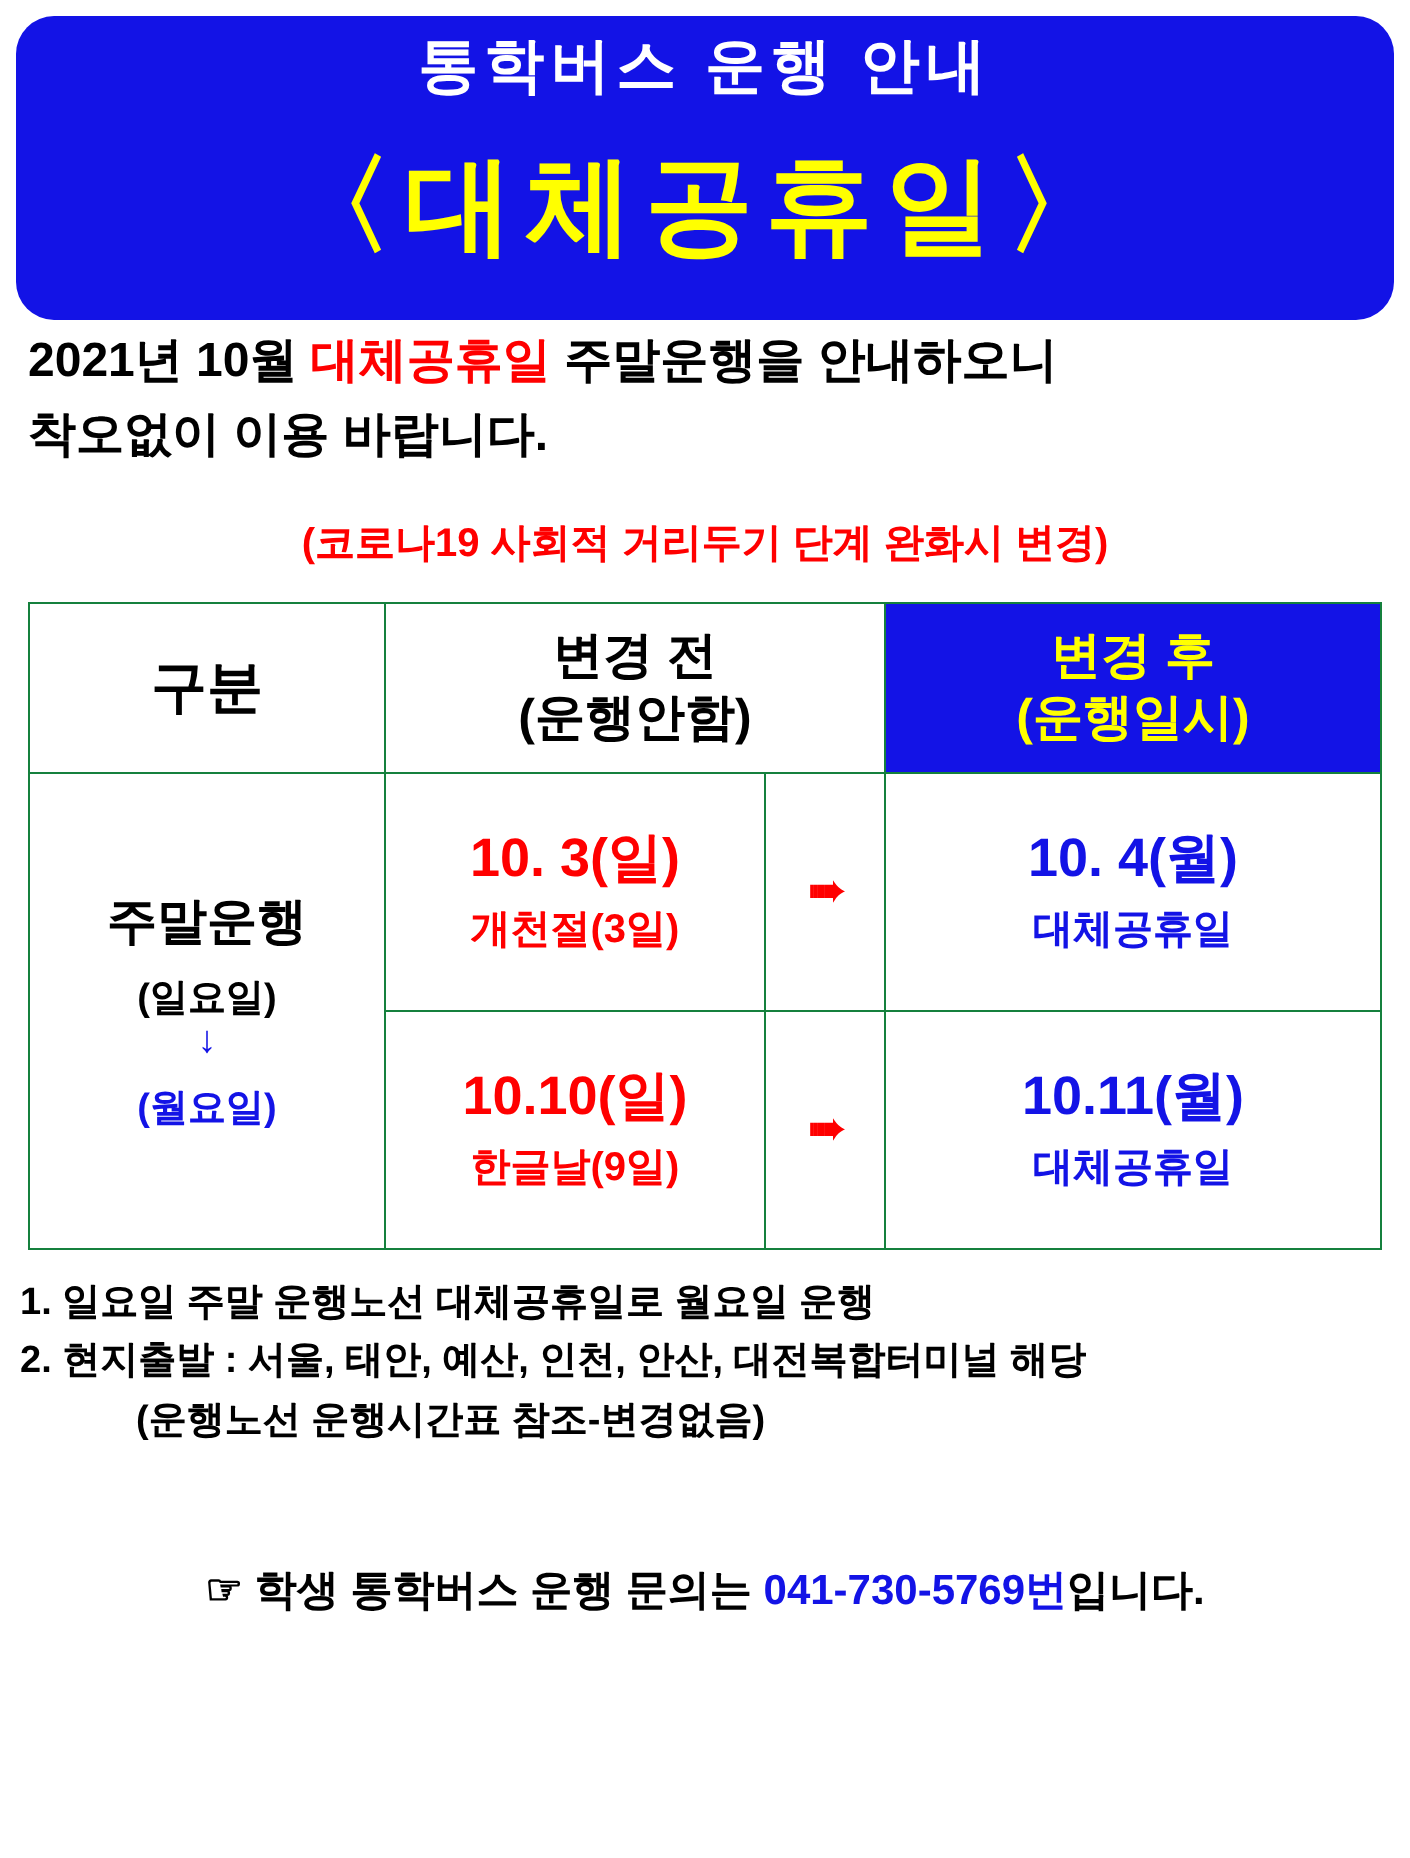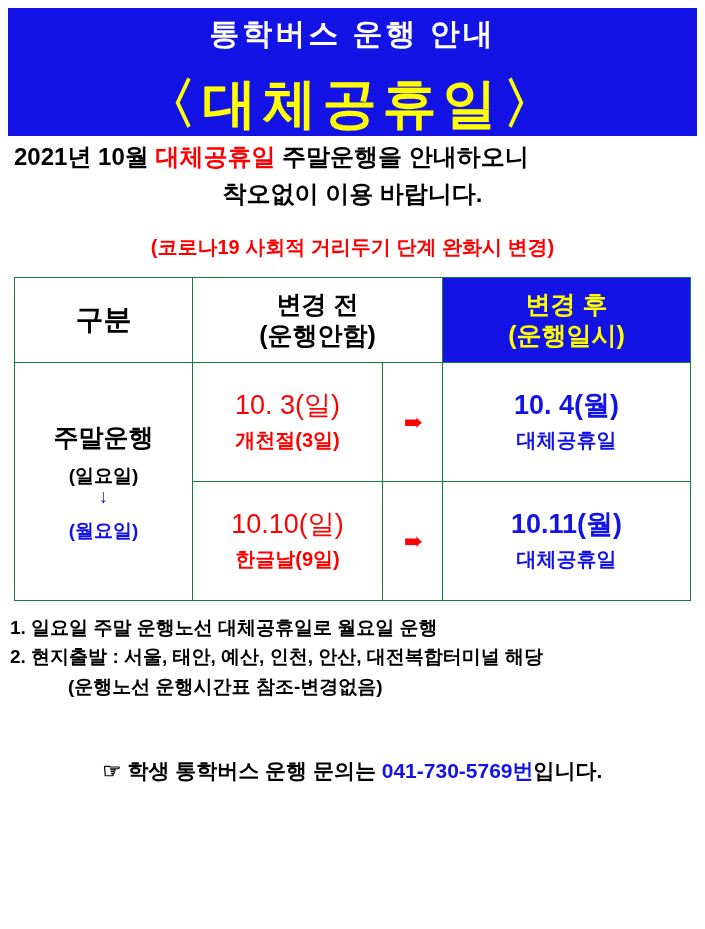--- a/index.html
+++ b/index.html
@@ -19,21 +19,22 @@
     width: 705px;
     height: 929px;
     box-sizing: border-box;
   }
 
   
   .banner {
     margin: 8px 8px 0 8px;
     background: #1313e6;
     text-align: center;
-    padding: 8px 0 2px 0;
+    padding: 8px 0 26px 0;
+    border-radius: 19px;
   }
   .banner-line1 {
     color: #ffffff;
     font-size: 30px;
     font-weight: bold;
     letter-spacing: 3px;
     line-height: 1.2;
   }
   .banner-line2 {
     color: #ffff00;
@@ -49,21 +50,20 @@
     margin: 4px 14px 0 14px;
     font-size: 24px;
     font-weight: bold;
     line-height: 1.45;
   }
   .intro .hl {
     color: #ff0000;
   }
   .intro-l2 {
     margin-top: 2px;
-    text-align: center;
   }
 
   .note {
     margin: 22px 0 0 0;
     text-align: center;
     color: #ff0000;
     font-size: 20px;
     font-weight: bold;
   }
 
@@ -124,21 +124,21 @@
     font-size: 19px;
     line-height: 1.1;
   }
 
   .cell-before {
     height: 118px;
   }
   .big-red {
     color: #ff0000;
     font-size: 27px;
-    font-weight: normal;
+    font-weight: bold;
     line-height: 1.2;
   }
   .small-red {
     color: #ff0000;
     font-size: 20px;
     font-weight: bold;
     margin-top: 6px;
   }
   .big-blue {
     color: #1313e6;

